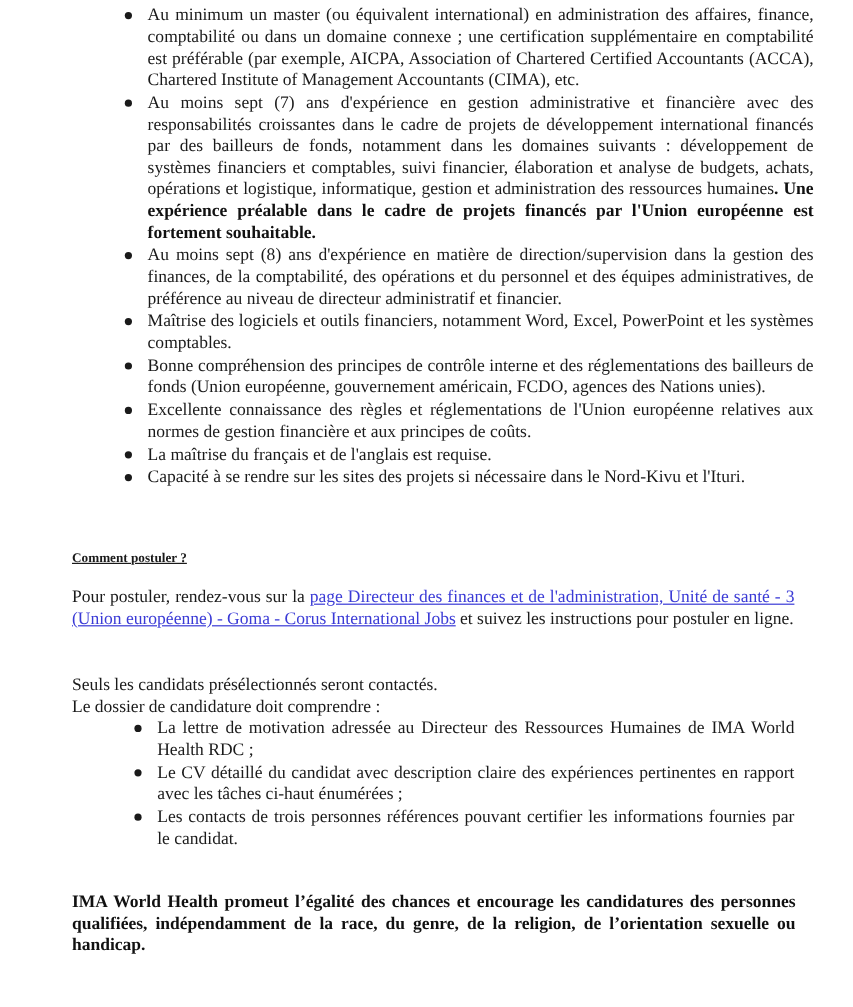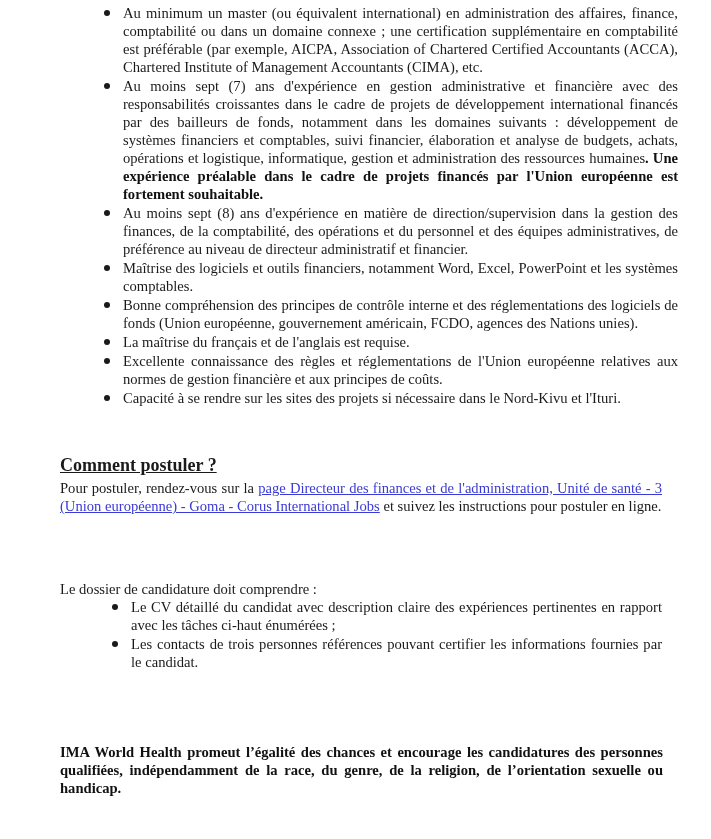--- a/index.html
+++ b/index.html
@@ -8,51 +8,52 @@
     font-family: "Liberation Serif", "DejaVu Serif", serif;
     font-size: 14.6px; color: #1a1a1a; line-height: 18px;
   }
   .page { position: absolute; left: 0; top: 0; width: 711px; }
   ul.req { list-style: none; margin: 0; padding: 0; position: absolute; left: 104px; top: 4px; width: 574px; }
   ul.req li, ul.docs li { position: relative; padding-left: 19px; text-align: justify; margin: 0 0 1px 0; }
   ul.req li .bullet, ul.docs li .bullet {
     position: absolute; left: 0; top: 6px; width: 6px; height: 6px; border-radius: 50%; background: #1a1a1a;
   }
   b.strong { font-weight: bold; color: #111; }
-  .heading { position: absolute; left: 60px; top: 456px; font-weight: bold; text-decoration: underline; margin: 0; font-size: 18px; }
-  .apply { position: absolute; left: 60px; top: 479px; width: 602px; margin: 0; text-align: justify; }
+  .heading { position: absolute; left: 60px; top: 456px; font-weight: bold; text-decoration: underline; margin: 0; font-size: 11px; }
+  .apply { position: absolute; left: 60px; top: 489px; width: 602px; margin: 0; text-align: justify; }
   .apply a { color: #3a3ad6; text-decoration: underline; }
   .notice { position: absolute; left: 60px; top: 562px; width: 602px; margin: 0; }
   ul.docs { list-style: none; margin: 0; padding: 0; position: absolute; left: 112px; top: 598px; width: 550px; }
   .eq { position: absolute; left: 60px; top: 743px; width: 603px; margin: 0; font-weight: bold; text-align: justify; color: #111; }
   .local { position: absolute; left: 60px; top: 854px; margin: 16px; font-weight: bold; color: #a16207; text-decoration: underline; }
 </style>
 </head>
 <body>
 
 <div class="page">
 
   <ul class="req">
     <li><span class="bullet"></span><span>Au minimum un master (ou équivalent international) en administration des affaires, finance, comptabilité ou dans un domaine connexe ; une certification supplémentaire en comptabilité est préférable (par exemple, AICPA, Association of Chartered Certified Accountants (ACCA), Chartered Institute of Management Accountants (CIMA), etc.</span></li>
     <li><span class="bullet"></span><span>Au moins sept (7) ans d'expérience en gestion administrative et financière avec des responsabilités croissantes dans le cadre de projets de développement international financés par des bailleurs de fonds, notamment dans les domaines suivants : développement de systèmes financiers et comptables, suivi financier, élaboration et analyse de budgets, achats, opérations et logistique, informatique, gestion et administration des ressources humaines</span><b class="strong">. Une expérience préalable dans le cadre de projets financés par l'Union européenne est fortement souhaitable.</b></li>
     <li><span class="bullet"></span><span>Au moins sept (8) ans d'expérience en matière de direction/supervision dans la gestion des finances, de la comptabilité, des opérations et du personnel et des équipes administratives, de préférence au niveau de directeur administratif et financier.</span></li>
     <li><span class="bullet"></span><span>Maîtrise des logiciels et outils financiers, notamment Word, Excel, PowerPoint et les systèmes comptables.</span></li>
-    <li><span class="bullet"></span><span>Bonne compréhension des principes de contrôle interne et des réglementations des logiciels de fonds (Union européenne, gouvernement américain, FCDO, agences des Nations unies).</span></li>
+    <li><span class="bullet"></span><span>Bonne compréhension des principes de contrôle interne et des réglementations des bailleurs de fonds (Union européenne, gouvernement américain, FCDO, agences des Nations unies).</span></li>
+    <li><span class="bullet"></span><span>Excellente connaissance des règles et réglementations de l'Union européenne relatives aux normes de gestion financière et aux principes de coûts.</span></li>
     <li><span class="bullet"></span><span>La maîtrise du français et de l'anglais est requise.</span></li>
-    <li><span class="bullet"></span><span>Excellente connaissance des règles et réglementations de l'Union européenne relatives aux normes de gestion financière et aux principes de coûts.</span></li>
     <li><span class="bullet"></span><span>Capacité à se rendre sur les sites des projets si nécessaire dans le Nord-Kivu et l'Ituri.</span></li>
   </ul>
 
   <h3 class="heading">Comment postuler ?</h3>
 
   <p class="apply"><span>Pour postuler, rendez-vous sur la </span><a href="#">page Directeur des finances et de l'administration, Unité de santé - 3 (Union européenne) - Goma - Corus International Jobs</a><span> et suivez les instructions pour postuler en ligne.</span></p>
 
-  <p class="notice"><br><span>Le dossier de candidature doit comprendre :</span></p>
+  <p class="notice"><span>Seuls les candidats présélectionnés seront contactés.</span><br><span>Le dossier de candidature doit comprendre :</span></p>
 
   <ul class="docs">
+    <li><span class="bullet"></span><span>La lettre de motivation adressée au Directeur des Ressources Humaines de IMA World Health RDC ;</span></li>
     <li><span class="bullet"></span><span>Le CV détaillé du candidat avec description claire des expériences pertinentes en rapport avec les tâches ci-haut énumérées ;</span></li>
     <li><span class="bullet"></span><span>Les contacts de trois personnes références pouvant certifier les informations fournies par le candidat.</span></li>
   </ul>
 
   <p class="eq">IMA World Health promeut l’égalité des chances et encourage les candidatures des personnes qualifiées, indépendamment de la race, du genre, de la religion, de l’orientation sexuelle ou handicap.</p>
 
   <p class="local">Le Recrutement se fera localement c'est-à-dire dans la province du Nord Kivu à Goma</p>
 
 </div>
 

